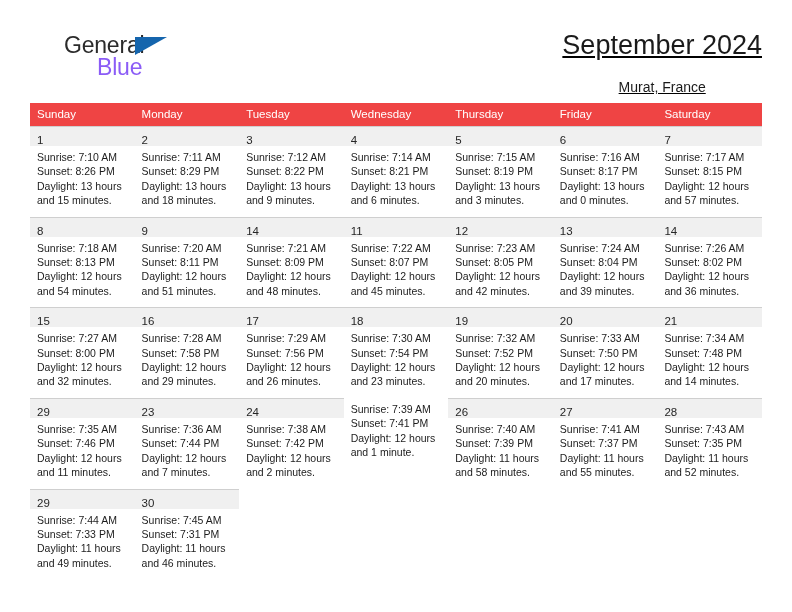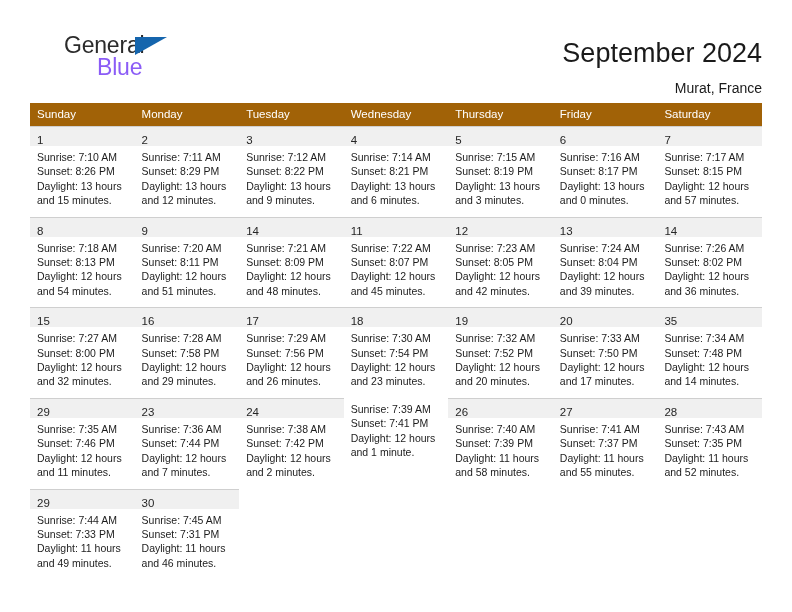--- a/index.html
+++ b/index.html
@@ -66,50 +66,51 @@
     font-size: 23px;
     color: #8b5cf6;
     letter-spacing: -0.2px;
     line-height: 26px;
     white-space: nowrap;
   }
 
   .title-block {
     position: absolute;
     right: 0;
-    top: 8px;
-    text-align: right;
+    top: 0;
+    text-align: center;
+    text-decoration: underline;
   }
   .cal-title {
     font-size: 27px;
     font-weight: normal;
     color: #1a1a1a;
     line-height: 34px;
     white-space: nowrap;
   }
   .cal-subtitle {
     font-size: 14px;
     color: #1a1a1a;
     line-height: 20px;
-    margin-top: 8px;
+    margin-top: 15px;
     white-space: nowrap;
   }
 
   
   .calendar {
     position: absolute;
     left: 30px;
     top: 103px;
     width: 732px;
   }
 
   .dow-row {
     display: flex;
     width: 732px;
-    background: #a16207;
+    background: #ef4444;
   }
   .dow-cell {
     width: 104.57px;
     box-sizing: border-box;
     padding: 4px 0 5px 7px;
     font-size: 11.5px;
     color: #ffffff;
     line-height: 14px;
     white-space: nowrap;
   }
@@ -195,21 +196,21 @@
             <div>Daylight: 13 hours</div>
             <div>and 15 minutes.</div>
           </div>
         </div>
       <div class="day-cell">
           <div class="daynum-band"><span class="daynum">2</span></div>
           <div class="day-body">
             <div>Sunrise: 7:11 AM</div>
             <div>Sunset: 8:29 PM</div>
             <div>Daylight: 13 hours</div>
-            <div>and 12 minutes.</div>
+            <div>and 18 minutes.</div>
           </div>
         </div>
       <div class="day-cell">
           <div class="daynum-band"><span class="daynum">3</span></div>
           <div class="day-body">
             <div>Sunrise: 7:12 AM</div>
             <div>Sunset: 8:22 PM</div>
             <div>Daylight: 13 hours</div>
             <div>and 9 minutes.</div>
           </div>
@@ -367,21 +368,21 @@
       <div class="day-cell">
           <div class="daynum-band"><span class="daynum">20</span></div>
           <div class="day-body">
             <div>Sunrise: 7:33 AM</div>
             <div>Sunset: 7:50 PM</div>
             <div>Daylight: 12 hours</div>
             <div>and 17 minutes.</div>
           </div>
         </div>
       <div class="day-cell">
-          <div class="daynum-band"><span class="daynum">35</span></div>
+          <div class="daynum-band"><span class="daynum">21</span></div>
           <div class="day-body">
             <div>Sunrise: 7:34 AM</div>
             <div>Sunset: 7:48 PM</div>
             <div>Daylight: 12 hours</div>
             <div>and 14 minutes.</div>
           </div>
         </div>
     </div>
 
     <div class="week-row spaced">

